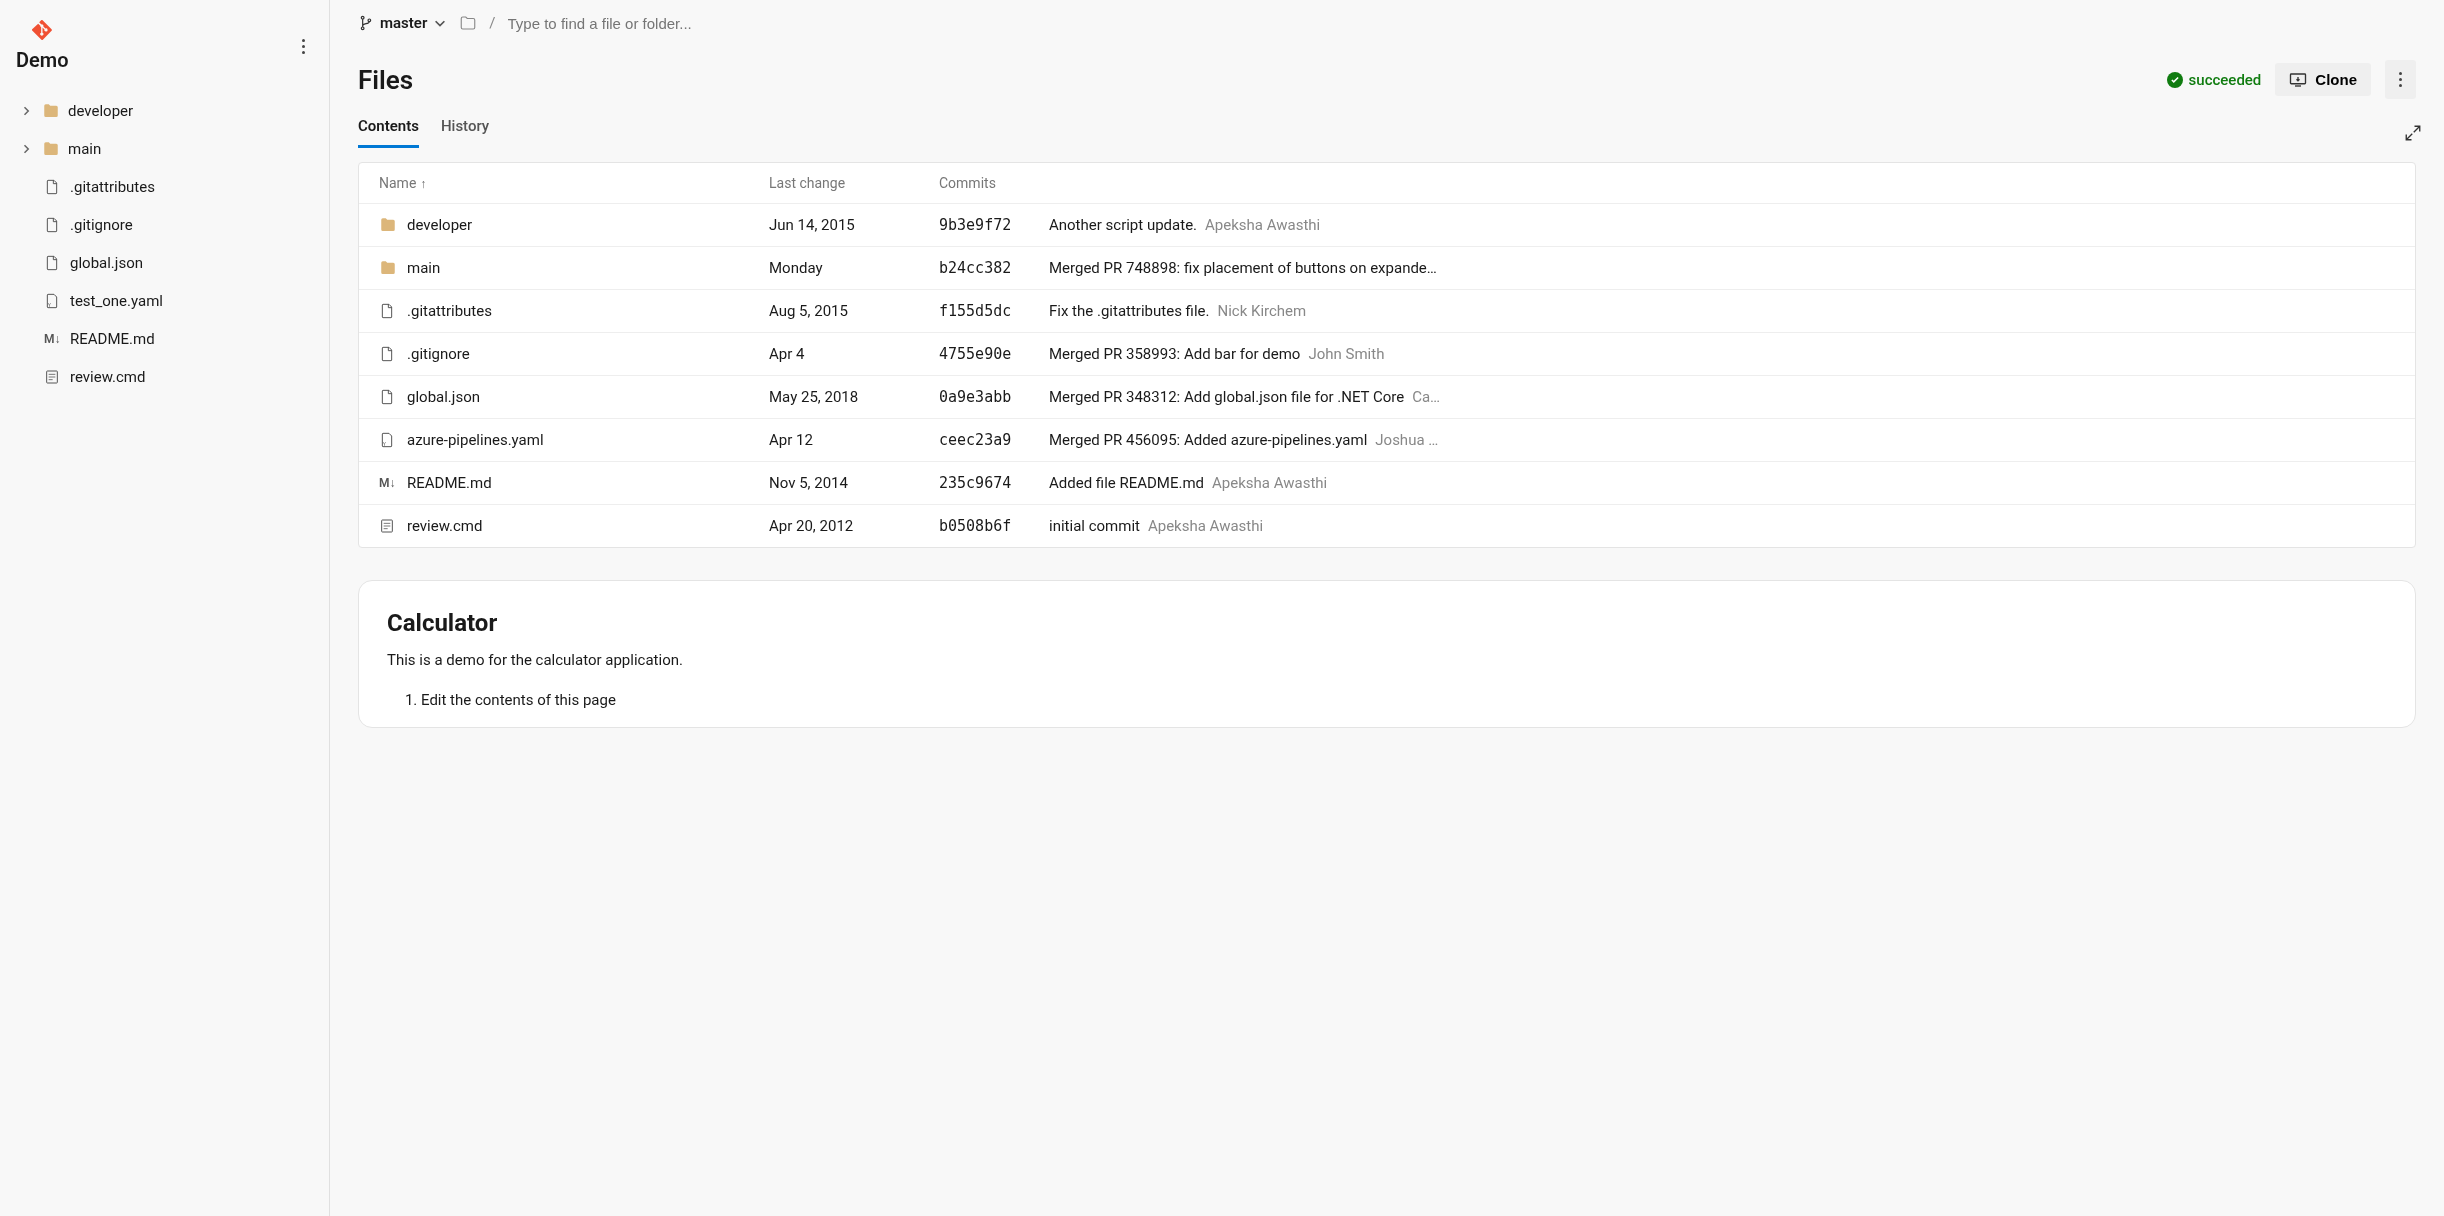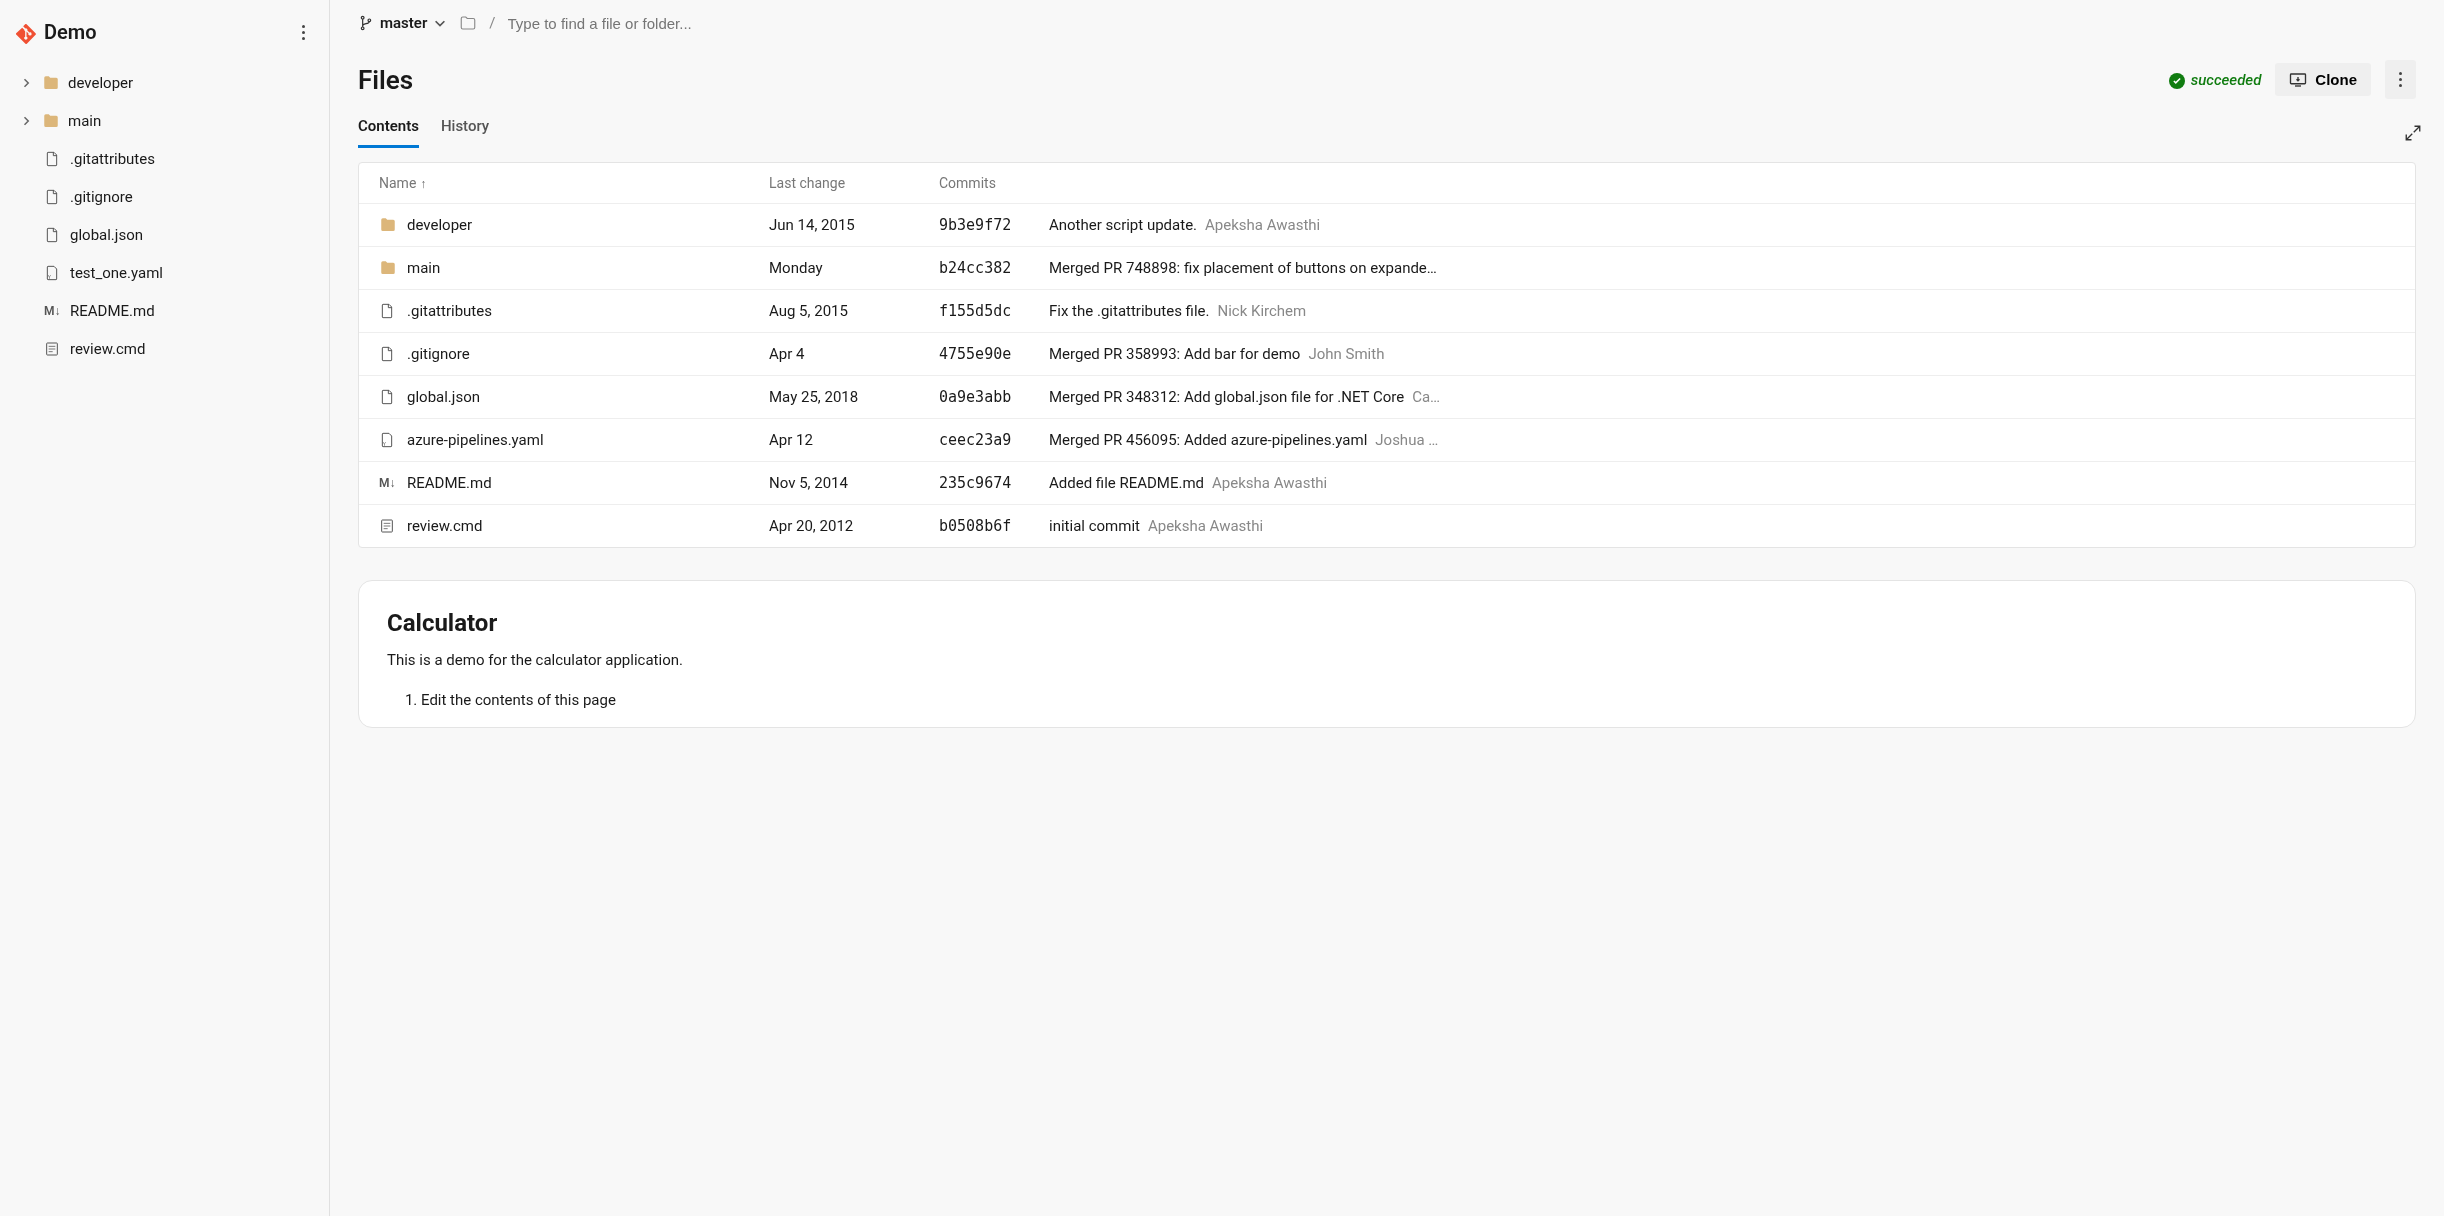--- a/index.html
+++ b/index.html
@@ -23,24 +23,25 @@
   flex-direction: column;
 }
 .sidebar-header {
   display: flex;
   align-items: center;
   justify-content: space-between;
   padding: 8px 20px 16px 16px;
 }
 .repo-title {
   display: flex;
-  align-items: flex-end;
+  align-items: center;
   gap: 8px;
   font-size: 20px;
   font-weight: 600;
+  flex-direction: column;
 }
 .git-icon {
   width: 20px;
   height: 20px;
   display: inline-flex;
   align-items: center;
   justify-content: center;
 }
 .tree {
   padding: 4px 8px;
@@ -111,26 +112,25 @@
   font-size: 26px;
   font-weight: 600;
 }
 .header-actions {
   display: flex;
   align-items: center;
   gap: 14px;
 }
 .status-pill {
   display: flex;
-  align-items: flex-end;
+  align-items: center;
   gap: 6px;
   color: #107c10;
   font-weight: 500;
   font-size: 15px;
-  font-style: italic;
 }
 .status-circle {
   width: 16px;
   height: 16px;
   border-radius: 50%;
   background: #107c10;
   display: inline-flex;
   align-items: center;
   justify-content: center;
   color: #fff;

